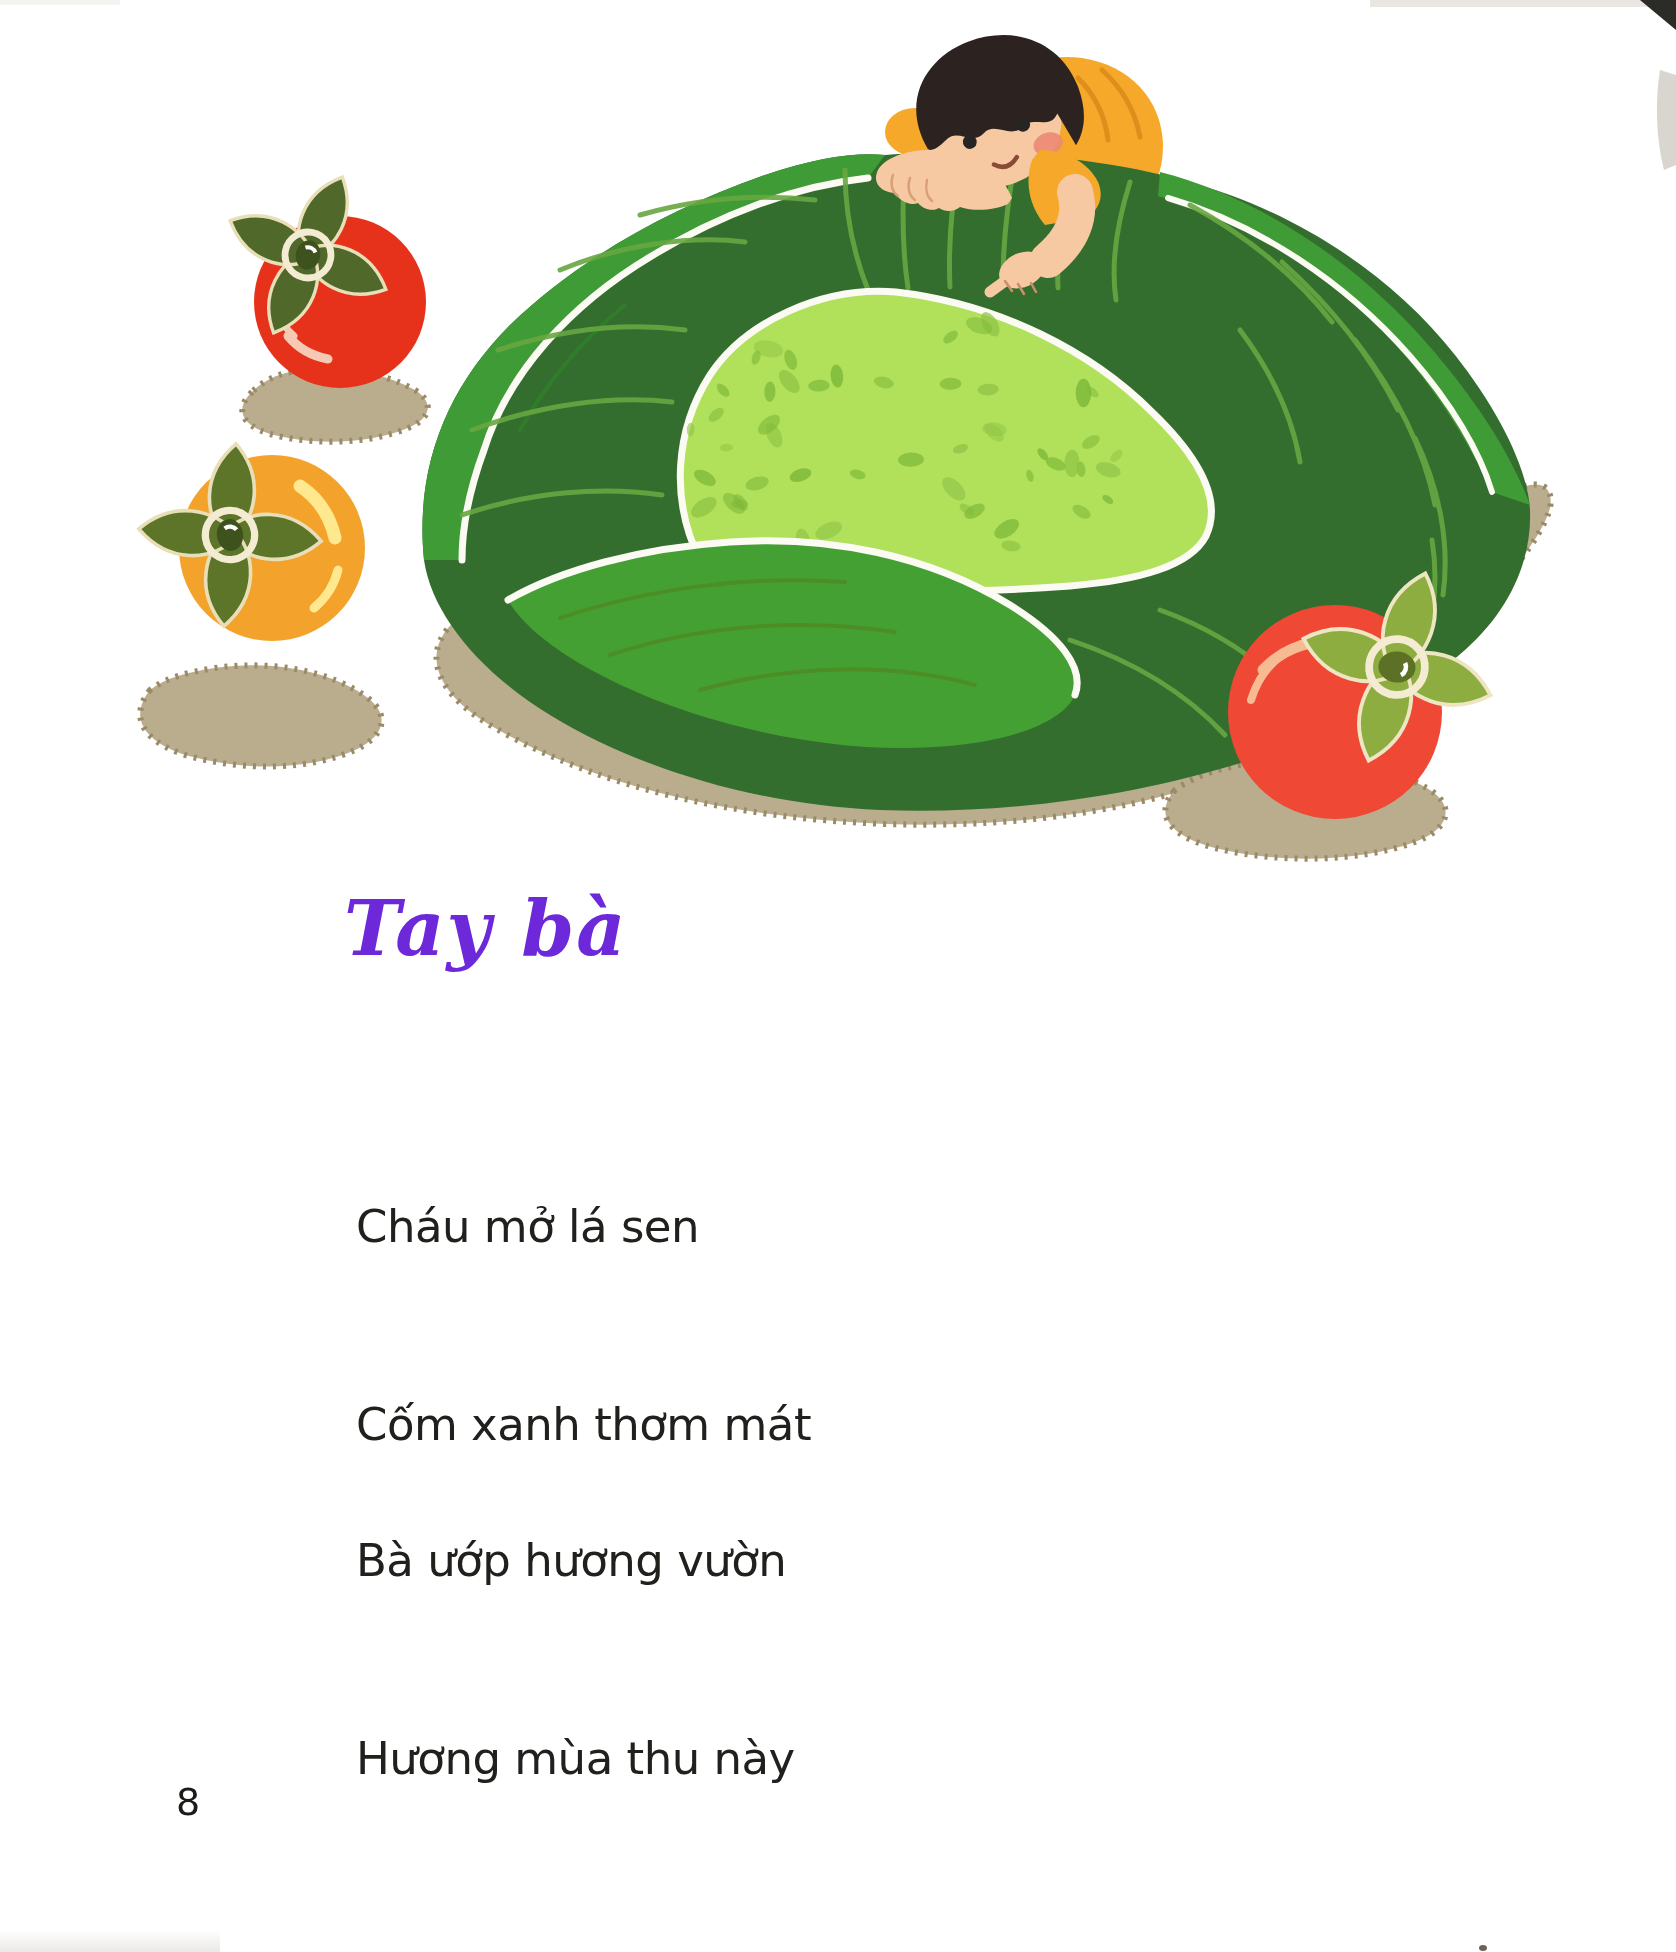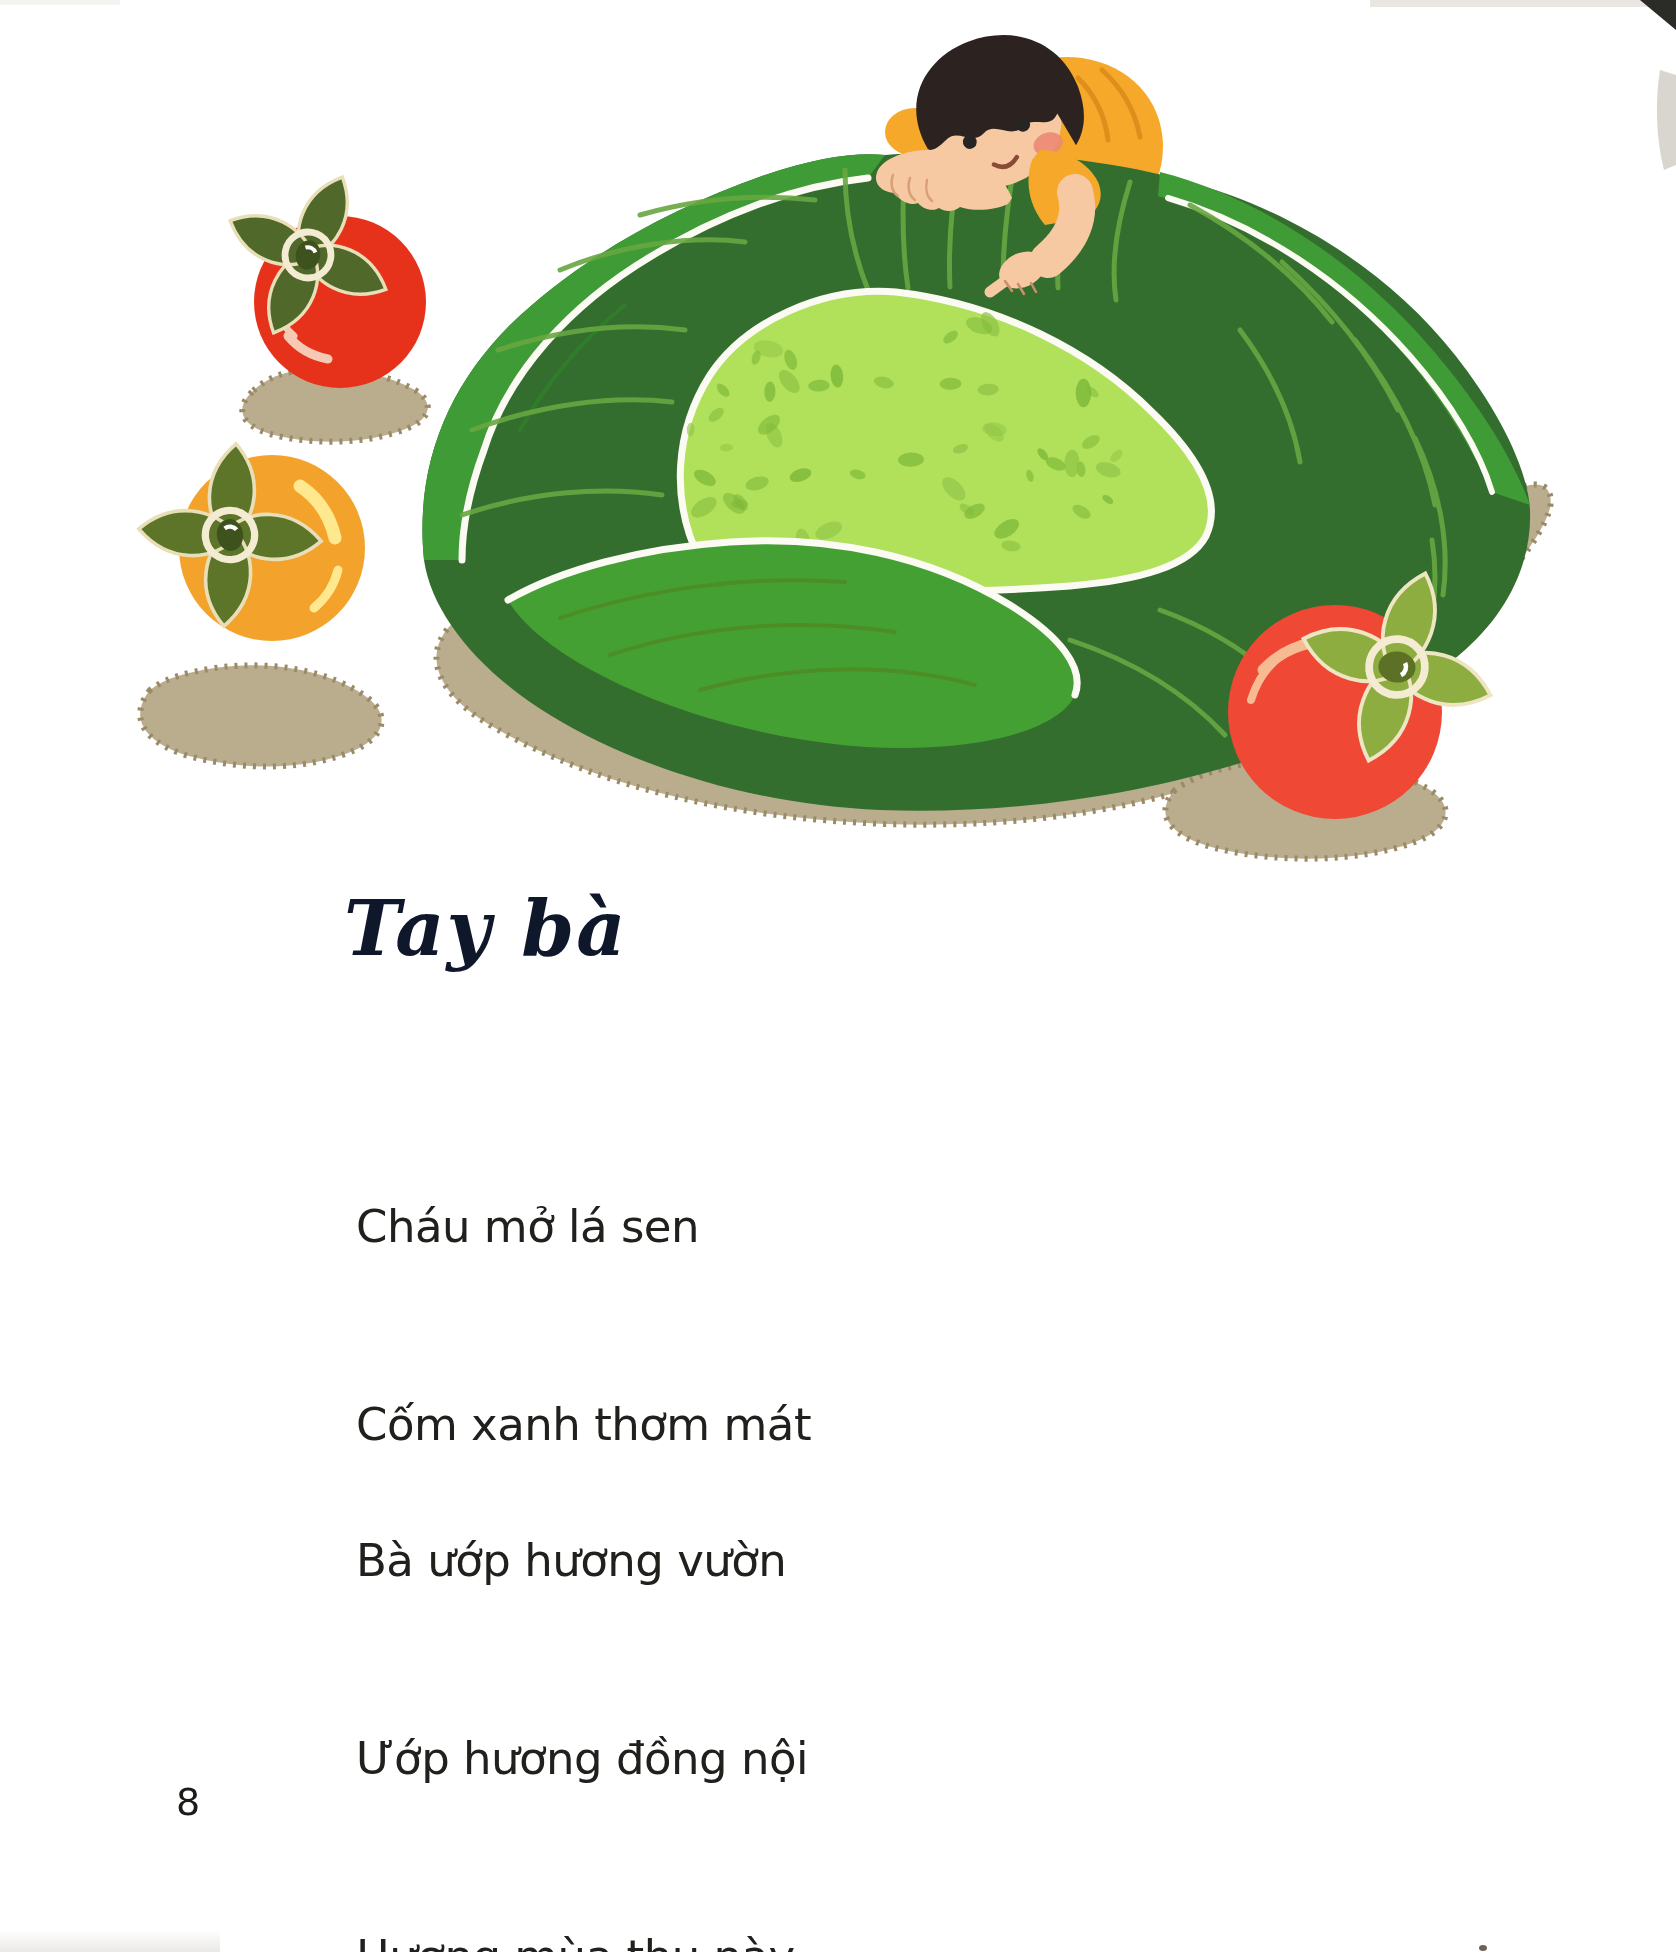--- a/index.html
+++ b/index.html
@@ -5,21 +5,21 @@
   html,body{margin:0;padding:0;background:#e8e8e8;}
   .page{
     position:relative; width:1676px; height:1952px; margin:0 auto;
     background:#ffffff; overflow:hidden;
     font-family:"DejaVu Sans", sans-serif; color:#201f1c;
   }
   .illo{position:absolute; left:0; top:0;}
   .poem-title{
     position:absolute; left:344px; top:884px;
     font-family:"DejaVu Serif", serif; font-style:italic; font-weight:700;
-    font-size:76px; letter-spacing:2px; color:#0f172a;
+    font-size:76px; letter-spacing:2px; color:#6d28d9;
   }
   .stanza{
     position:absolute; left:356px;
     font-size:45px; line-height:66px; letter-spacing:-0.5px; color:#21201d;
     white-space:pre;
   }
   .stanza-1{top:1062px;}
   .stanza-2{top:1396px;}
   .page-number{
     position:absolute; left:176px; top:1780px;
@@ -279,21 +279,20 @@
 
   <div class="poem-title">Tay bà</div>
 
   <div class="stanza stanza-1">
     <div>Cháu mở lá sen</div>
     <div>Cốm xanh thơm mát</div>
   </div>
 
   <div class="stanza stanza-2">
     <div>Bà ướp hương vườn</div>
-    <div>Ướp hương đồng nội</div>
     <div>Hương mùa thu này</div>
     
   </div>
 
   <div class="page-number">8</div>
 
   <div class="scan-noise-bl"></div>
   <div class="scan-dot"></div>
 </div>
 

